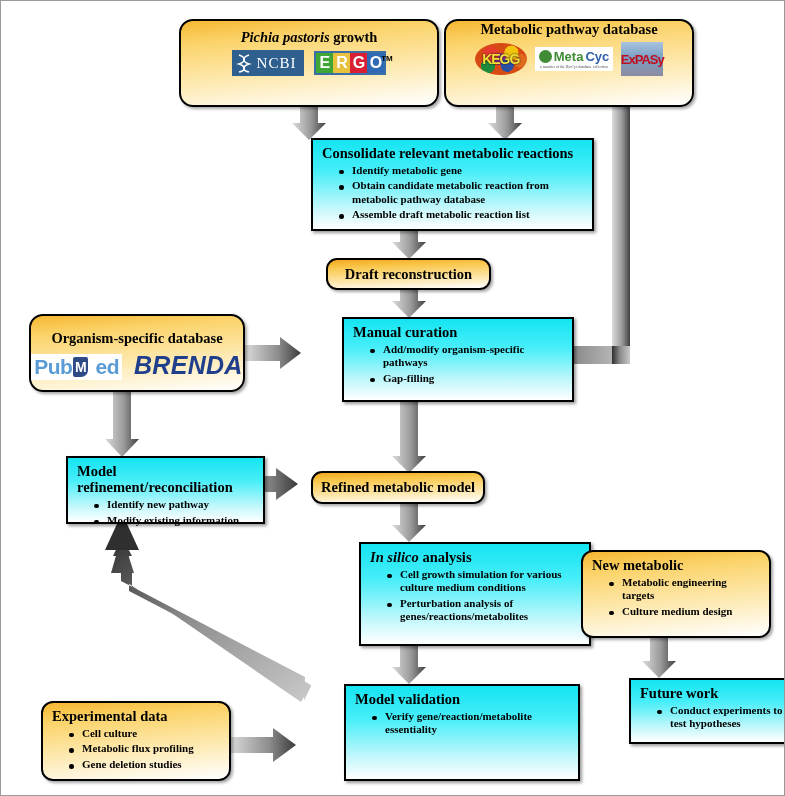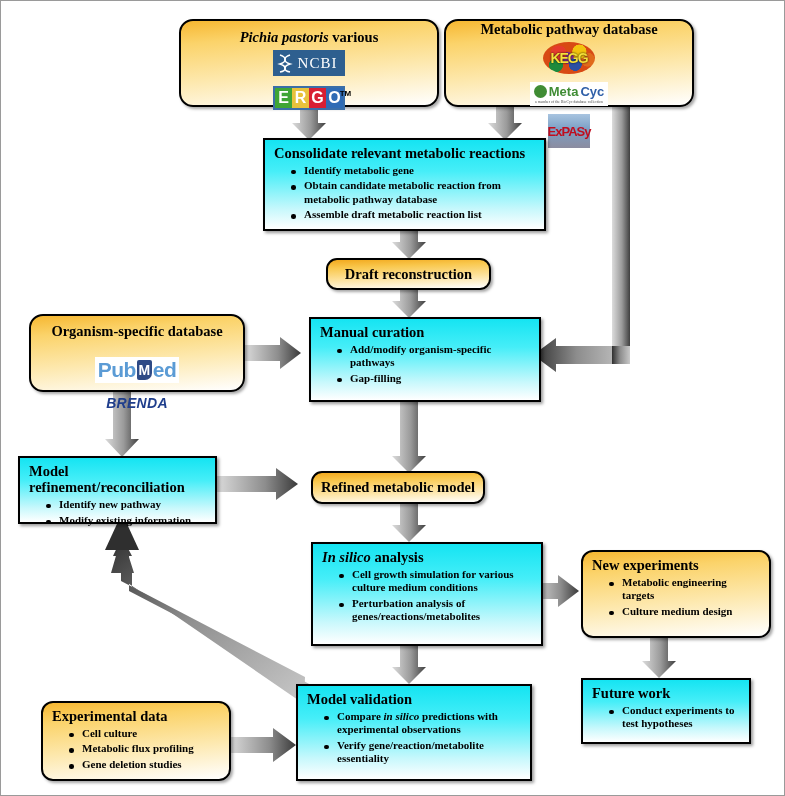--- a/index.html
+++ b/index.html
@@ -12,37 +12,38 @@
   .orange{
     background:linear-gradient(175deg,#f6b731 0%,#fbd36a 22%,#fde8ad 58%,#ffffff 100%);
     border:2px solid #000;border-radius:14px;
     box-shadow:2px 2px 3px rgba(0,0,0,.35);
   }
   
   .cyan{
     background:linear-gradient(180deg,#15e4f2 0%,#46eef8 35%,#c8f8fc 78%,#ffffff 100%);
     border:2px solid #000;
     box-shadow:2px 2px 3px rgba(0,0,0,.4);
+    margin-left:48px;
   }
   .orange-pill{
     background:linear-gradient(178deg,#f2a91e 0%,#f9c84e 25%,#fde3a0 62%,#ffffff 100%);
     border:2px solid #000;border-radius:11px;
     box-shadow:2px 2px 3px rgba(0,0,0,.35);
   }
 
   .title{font-weight:bold;font-size:14.5px;color:#000;line-height:1.12;}
   .title.center{text-align:center;}
   ul.bul{margin:2px 0 0 0;padding:0 0 0 17px;list-style:none;}
   ul.bul li{font-size:11px;font-weight:bold;line-height:1.20;margin-top:2.5px;position:relative;padding-left:13px;}
   ul.bul li:before{content:"";position:absolute;left:0;top:6px;width:4.5px;height:4.5px;border-radius:50%;background:#000;}
   ul.bul li i{font-style:italic;}
   .pad{padding:5px 8px 6px 9px;}
 
   
-  .logorow{display:flex;align-items:center;justify-content:center;gap:10px;margin-top:5px;flex-direction:column;}
+  .logorow{display:flex;align-items:center;justify-content:center;gap:10px;margin-top:5px;}
   .lg{display:flex;align-items:center;justify-content:center;}
 
   .ncbi{background:#2e5f8f;padding:3px 8px 3px 4px;display:flex;align-items:center;gap:5px;}
   .ncbi .dna{width:16px;height:20px;}
   .ncbi .txt{color:#fff;font-size:15px;letter-spacing:1px;font-family:"Liberation Serif",serif;}
   .ergo{display:flex;background:#3a6ea8;padding:2px;position:relative;}
   .ergo span{width:17px;height:20px;display:flex;align-items:center;justify-content:center;
              font-family:"Liberation Sans",sans-serif;font-weight:bold;font-size:16px;color:#fff;}
   .ergo .tm{position:absolute;right:-9px;top:-3px;font-size:8px;color:#000;font-weight:bold;}
 
@@ -66,22 +67,22 @@
   .expasy{width:42px;height:34px;background:linear-gradient(180deg,#a8c4e0 0%,#7b9fc4 45%,#8c8ca0 100%);
           display:flex;align-items:center;justify-content:center;
           font-family:"Liberation Sans",sans-serif;font-weight:bold;font-size:13px;color:#c00d1e;
           letter-spacing:-1px;}
 
   .pubmed{display:flex;align-items:center;background:#fff;padding:1px 3px;}
   .pubmed .p1{font-family:"Liberation Sans",sans-serif;font-weight:bold;font-size:21px;color:#5b9bd5;letter-spacing:-.5px;}
   .pubmed .bk{width:15px;height:20px;background:#2e4a86;border-radius:2px 2px 7px 2px;margin:0 1px;
               display:flex;align-items:center;justify-content:center;color:#fff;font-weight:bold;font-size:14px;
               font-family:"Liberation Sans",sans-serif;}
-  .pubmed .p2{font-family:"Liberation Sans",sans-serif;font-weight:bold;font-size:21px;color:#5b9bd5;letter-spacing:-.5px;}
-  .brenda{font-family:"Liberation Sans",sans-serif;font-weight:bold;font-style:italic;font-size:14px;color:#1f3e8c;letter-spacing:.3px;}
+  .pubmed .p2{font-family:"Liberation Sans",sans-serif;font-weight:bold;font-size:21px;color:#5b9bd5;letter-spacing:-.5px;padding-left:6px;}
+  .brenda{font-family:"Liberation Sans",sans-serif;font-weight:bold;font-style:italic;font-size:25px;color:#1f3e8c;letter-spacing:.3px;}
 
   
   .arrow{position:absolute;z-index:2;}
   svg{display:block;overflow:visible;}
 </style>
 </head>
 <body>
 
 <div id="canvas">
 
@@ -169,21 +170,21 @@
 
     <g>
       <polygon fill="url(#gDiag)" points="303,700 310,685 128,590 128,555 112,555 121,536 131,555 120,555 120,580 304,676"></polygon>
       <polygon fill="url(#gDiag)" points="300,701 310,684 131,586 131,572 110,572 121,534 133,572 121,572 121,578"></polygon>
       <polygon fill="#2f2f2f" points="121,512 138,549 104,549"></polygon>
     </g>
   </svg>
 
   <div class="node orange" style="left:178px;top:18px;width:260px;height:88px;">
     <div class="title center" style="padding-top:8px;">
-      <span style="font-style:italic;">Pichia pastoris</span><span> various</span>
+      <span style="font-style:italic;">Pichia pastoris</span><span> growth</span>
     </div>
     <div class="logorow">
       <div class="ncbi lg">
         <svg class="dna" viewBox="0 0 16 20">
           <path d="M3 2 C13 5,3 8,13 11 C3 14,13 17,3 19" stroke="#fff" stroke-width="1.6" fill="none"></path>
           <path d="M13 2 C3 5,13 8,3 11 C13 14,3 17,13 19" stroke="#fff" stroke-width="1.6" fill="none"></path>
         </svg>
         <span class="txt">NCBI</span>
       </div>
       <div class="ergo lg">
@@ -219,32 +220,32 @@
       <li>Obtain candidate metabolic reaction from metabolic pathway database</li>
       <li>Assemble draft metabolic reaction list</li>
     </ul>
   </div>
 
   <div class="node orange-pill" style="left:325px;top:257px;width:165px;height:32px;display:flex;align-items:center;justify-content:center;">
     <div class="title center">Draft reconstruction</div>
   </div>
 
   <div class="node orange" style="left:28px;top:313px;width:216px;height:78px;">
-    <div class="title center" style="padding-top:7px;">Organism-specific database</div>
-    <div class="logorow" style="gap:12px;margin-top:18px;">
+    <div class="title center" style="padding-top:14px;">Organism-specific database</div>
+    <div class="logorow" style="gap:12px;margin-top:5px;align-items:flex-end;">
       <div class="pubmed lg">
         <span class="p1">Pub</span>
         <span class="bk">M</span>
         <span class="p2">ed</span>
       </div>
       <div class="brenda lg">BRENDA</div>
     </div>
   </div>
 
-  <div class="node cyan pad" style="left:308px;top:316px;width:232px;height:85px;">
+  <div class="node cyan pad" style="left:293px;top:316px;width:232px;height:85px;">
     <div class="title">Manual curation</div>
     <ul class="bul">
       <li>Add/modify organism-specific pathways</li>
       <li>Gap-filling</li>
     </ul>
   </div>
 
   <div class="node cyan pad" style="left:17px;top:455px;width:199px;height:68px;">
     <div class="title">Model refinement/reconciliation</div>
     <ul class="bul">
@@ -261,38 +262,37 @@
     <div class="title">
       <span style="font-style:italic;">In silico</span><span> analysis</span>
     </div>
     <ul class="bul">
       <li>Cell growth simulation for various culture medium conditions</li>
       <li>Perturbation analysis of genes/reactions/metabolites</li>
     </ul>
   </div>
 
   <div class="node orange pad" style="left:580px;top:549px;width:190px;height:88px;border-radius:12px;">
-    <div class="title">New experiments</div>
+    <div class="title">New metabolic</div>
     <ul class="bul">
       <li>Metabolic engineering targets</li>
       <li>Culture medium design</li>
     </ul>
   </div>
 
   <div class="node cyan pad" style="left:580px;top:677px;width:170px;height:66px;">
     <div class="title">Future work</div>
     <ul class="bul">
       <li>Conduct experiments to test hypotheses</li>
     </ul>
   </div>
 
   <div class="node cyan pad" style="left:295px;top:683px;width:236px;height:97px;">
     <div class="title">Model validation</div>
     <ul class="bul">
-      <li>Compare <i>in silico</i> predictions with experimental observations</li>
       <li>Verify gene/reaction/metabolite essentiality</li>
     </ul>
   </div>
 
   <div class="node orange pad" style="left:40px;top:700px;width:190px;height:80px;border-radius:12px;">
     <div class="title">Experimental data</div>
     <ul class="bul">
       <li>Cell culture</li>
       <li>Metabolic flux profiling</li>
       <li>Gene deletion studies</li>

